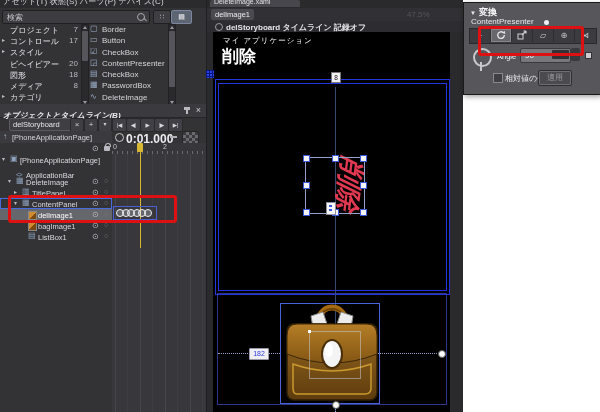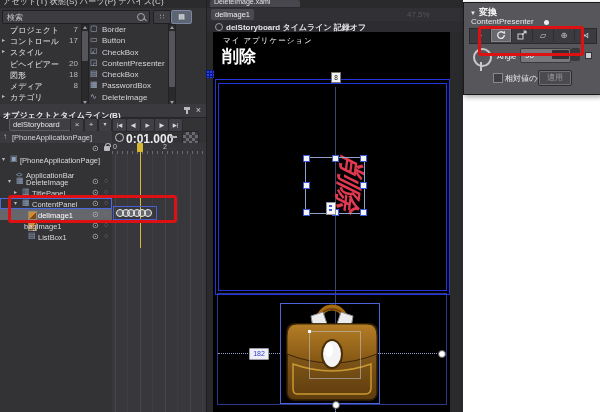--- a/index.html
+++ b/index.html
@@ -28,21 +28,21 @@
   .vsb{position:absolute;width:6px;background:#2a2a2d;border:1px solid #222225;}
   .vsb .thumb{position:absolute;left:0;width:6px;background:#55555b;border-radius:1px;}
   .vsb .ar{position:absolute;left:1px;width:0;height:0;border-left:2px solid transparent;border-right:2px solid transparent;}
   #ctrl-col{position:absolute;left:89px;top:16px;width:78px;height:80px;overflow:hidden;}
   .ctl-row{position:relative;height:11.3px;font-size:8px;color:#d5d5d8;}
   .ctl-row .gi{position:absolute;left:1px;top:0px;font-size:8px;color:#9db0c9;}
   .ctl-row .lbl{position:absolute;left:13px;top:1px;white-space:nowrap;}
   
   #oat{left:0;top:104px;width:206px;height:308px;background:#333336;}
   #oat-header{position:absolute;left:0;top:0;width:206px;height:13px;background:#3a3a3f;border-bottom:1px solid #26262a;}
-  #oat-header .t{position:absolute;left:3px;top:6px;font-size:8px;font-weight:bold;color:#eaeaee;}
+  #oat-header .t{position:absolute;left:3px;top:6px;font-size:8px;font-weight:bold;color:#eaeaee;font-style:italic;}
   .pin-ic{position:absolute;right:18px;top:3px;width:2px;height:7px;background:#b9b9bf;}
   .pin-ic:after{content:"";position:absolute;left:-2px;top:0;width:6px;height:3px;background:#b9b9bf;}
   .close-ic{position:absolute;right:5px;top:1px;font-size:9px;color:#c9c9ce;}
   #sb-row{position:absolute;left:0;top:13px;width:206px;height:14px;}
   #sb-chip{position:absolute;left:9px;top:1px;width:58px;height:11px;background:#3e3e43;border:1px solid #5a5a60;border-radius:2px;font-size:7.5px;color:#e4e4e8;line-height:11px;padding-left:3px;}
   .sbtn{position:absolute;top:1px;width:12px;height:12px;background:#3e3e43;border:1px solid #2a2a2c;border-radius:2px;font-size:8px;line-height:11px;text-align:center;color:#cfcfd4;}
   #playbar{position:absolute;left:112px;top:1px;}
   .pbtn{position:absolute;top:0;width:13px;height:12px;background:#404046;border:1px solid #2a2a2c;border-radius:2px;font-size:5.5px;line-height:12px;text-align:center;color:#d8d8dc;}
   #scope-row{position:absolute;left:0;top:27px;width:112px;height:12px;background:#3a3a3f;}
   #scope-row .up{position:absolute;left:3px;top:1px;font-size:8px;color:#9fb0c6;}
@@ -305,21 +305,21 @@
           <span class="dot">○</span>
         </div>
         <div class="trow sel" style="top: 55px;">
           <span class="imgic" style="left: 28px;"></span>
           <span class="lbl" style="left: 38px;">delImage1</span>
           <span class="eye">⊙</span>
           <span class="dot">○</span>
         </div>
         <div class="trow" style="top: 66px;">
           <span class="imgic" style="left: 28px;"></span>
-          <span class="lbl" style="left: 24px;">bagImage1</span>
+          <span class="lbl" style="left: 38px;">bagImage1</span>
           <span class="eye">⊙</span>
           <span class="dot">○</span>
         </div>
         <div class="trow" style="top: 77px;">
           <span class="tic" style="left: 28px;">▤</span>
           <span class="lbl" style="left: 38px;">ListBox1</span>
           <span class="eye">⊙</span>
           <span class="dot">○</span>
         </div>
       </div>

